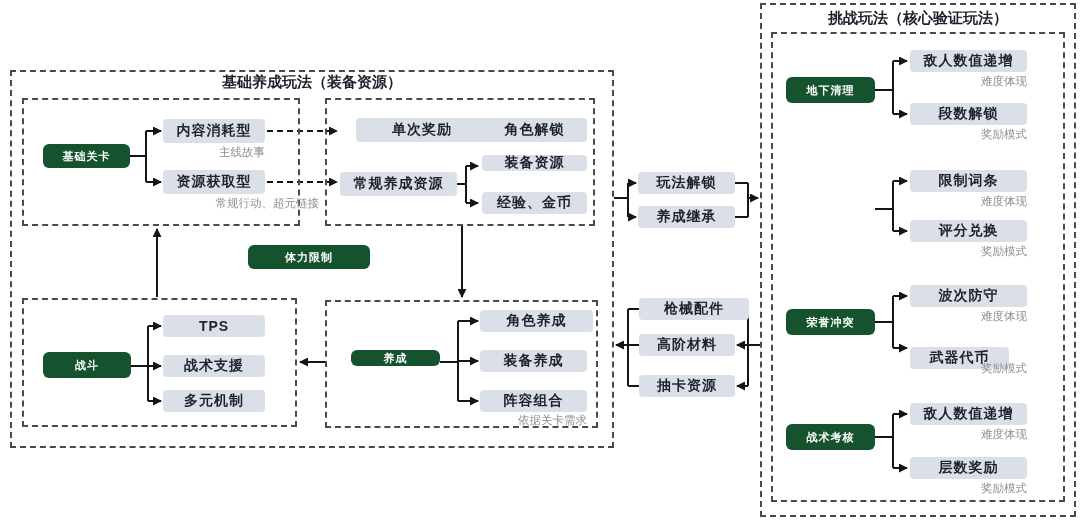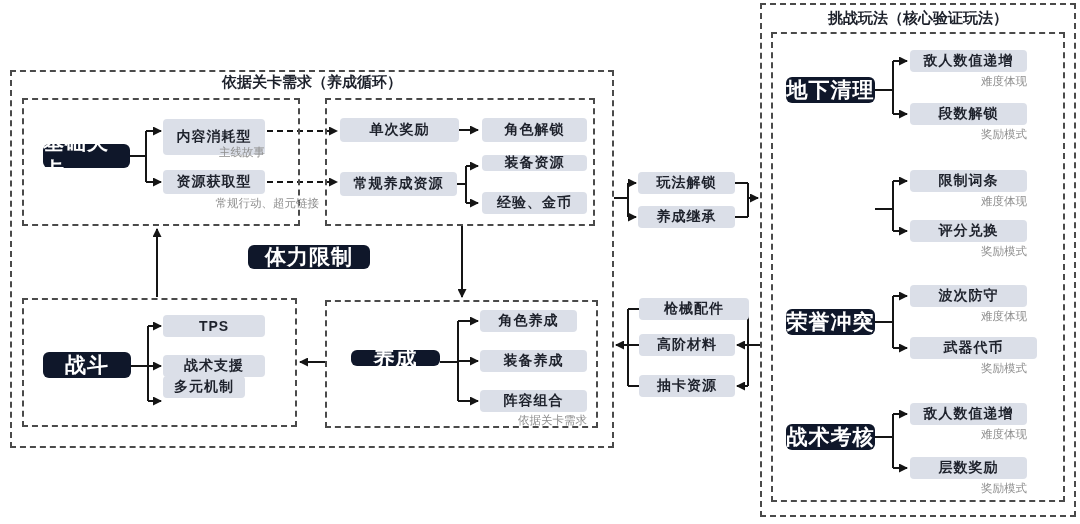--- a/index.html
+++ b/index.html
@@ -1,21 +1,21 @@
 <!DOCTYPE html>
 <html><head>
 <meta charset="utf-8">
 <style>
   html,body{margin:0;padding:0;background:#ffffff;}
   body{width:1080px;height:524px;position:relative;overflow:hidden;
        font-family:"Liberation Sans","DejaVu Sans",sans-serif;}
   #stage{position:absolute;inset:0;width:1080px;height:524px;}
   .pnl{position:absolute;border:2px dashed #4a4a4a;box-sizing:border-box;}
   .ttl{position:absolute;text-align:center;font-weight:bold;font-size:15px;color:#1d212b;}
-  .og{position:absolute;background:#0f172a;color:#ffffff;font-weight:bold;font-size:21px;
+  .og{position:absolute;background:#14532d;color:#ffffff;font-weight:bold;font-size:11px;
       border-radius:6px;display:flex;align-items:center;justify-content:center;
       box-sizing:border-box;letter-spacing:1px;}
   .gy{position:absolute;background:#DBDFE8;color:#1E222C;font-weight:bold;font-size:14px;
       border-radius:4px;display:flex;align-items:center;justify-content:center;
       box-sizing:border-box;letter-spacing:1px;}
   .nt{position:absolute;color:#8F8F8F;font-size:11.5px;text-align:right;}
   svg{position:absolute;left:0;top:0;}
   .ln{stroke:#151515;stroke-width:2;fill:none;}
   .dsh{stroke-dasharray:6 4;}
 </style>
@@ -67,44 +67,44 @@
   </svg>
 
   <div class="pnl" style="left:10px;top:70px;width:604px;height:378px"></div>
   <div class="pnl" style="left:22px;top:98px;width:278px;height:128px"></div>
   <div class="pnl" style="left:325px;top:98px;width:270px;height:128px"></div>
   <div class="pnl" style="left:22px;top:298px;width:275px;height:129px"></div>
   <div class="pnl" style="left:325px;top:300px;width:273px;height:128px"></div>
   <div class="pnl" style="left:760px;top:3px;width:316px;height:514px"></div>
   <div class="pnl" style="left:771px;top:32px;width:294px;height:470px"></div>
 
-  <div class="ttl" style="left:10px;top:73px;width:604px">依据关卡需求（养成循环）</div>
+  <div class="ttl" style="left:10px;top:73px;width:604px">基础养成玩法（装备资源）</div>
   <div class="ttl" style="left:760px;top:9px;width:316px">挑战玩法（核心验证玩法）</div>
 
   <div class="og" style="left:43px;top:144px;width:87px;height:24px">基础关卡</div>
-  <div class="gy" style="left:163px;top:119px;width:102px;height:36px">内容消耗型</div>
+  <div class="gy" style="left:163px;top:119px;width:102px;height:24px">内容消耗型</div>
   <div class="nt" style="left:163px;top:145px;width:102px">主线故事</div>
   <div class="gy" style="left:163px;top:170px;width:102px;height:24px">资源获取型</div>
   <div class="nt" style="left:109px;top:196px;width:210px">常规行动、超元链接</div>
 
-  <div class="gy" style="left:340px;top:118px;width:119px;height:24px">单次奖励</div>
+  <div class="gy" style="left:356px;top:118px;width:132px;height:24px">单次奖励</div>
   <div class="gy" style="left:482px;top:118px;width:105px;height:24px">角色解锁</div>
   <div class="gy" style="left:340px;top:172px;width:117px;height:24px">常规养成资源</div>
   <div class="gy" style="left:482px;top:155px;width:105px;height:16px">装备资源</div>
   <div class="gy" style="left:482px;top:192px;width:105px;height:22px">经验、金币</div>
 
   <div class="og" style="left:248px;top:245px;width:122px;height:24px">体力限制</div>
 
   <div class="og" style="left:43px;top:352px;width:88px;height:26px">战斗</div>
   <div class="gy" style="left:163px;top:315px;width:102px;height:22px">TPS</div>
   <div class="gy" style="left:163px;top:355px;width:102px;height:22px">战术支援</div>
-  <div class="gy" style="left:163px;top:376px;width:82px;height:22px">多元机制</div>
+  <div class="gy" style="left:163px;top:390px;width:102px;height:22px">多元机制</div>
 
   <div class="og" style="left:351px;top:350px;width:89px;height:16px">养成</div>
-  <div class="gy" style="left:480px;top:310px;width:97px;height:22px">角色养成</div>
+  <div class="gy" style="left:480px;top:310px;width:113px;height:22px">角色养成</div>
   <div class="gy" style="left:480px;top:350px;width:107px;height:22px">装备养成</div>
   <div class="gy" style="left:480px;top:390px;width:107px;height:22px">阵容组合</div>
   <div class="nt" style="left:480px;top:413px;width:107px">依据关卡需求</div>
 
   <div class="gy" style="left:638px;top:172px;width:97px;height:22px">玩法解锁</div>
   <div class="gy" style="left:638px;top:206px;width:97px;height:22px">养成继承</div>
   <div class="gy" style="left:639px;top:298px;width:110px;height:22px">枪械配件</div>
   <div class="gy" style="left:639px;top:334px;width:96px;height:22px">高阶材料</div>
   <div class="gy" style="left:639px;top:375px;width:96px;height:22px">抽卡资源</div>
 
@@ -115,21 +115,21 @@
   <div class="nt" style="left:910px;top:127px;width:117px">奖励模式</div>
 
   <div class="gy" style="left:910px;top:170px;width:117px;height:22px">限制词条</div>
   <div class="nt" style="left:910px;top:194px;width:117px">难度体现</div>
   <div class="gy" style="left:910px;top:220px;width:117px;height:22px">评分兑换</div>
   <div class="nt" style="left:910px;top:244px;width:117px">奖励模式</div>
 
   <div class="og" style="left:786px;top:309px;width:89px;height:26px">荣誉冲突</div>
   <div class="gy" style="left:910px;top:285px;width:117px;height:22px">波次防守</div>
   <div class="nt" style="left:910px;top:309px;width:117px">难度体现</div>
-  <div class="gy" style="left:910px;top:337px;width:127px;height:22px">武器代币</div>
+  <div class="gy" style="left:910px;top:347px;width:99px;height:22px">武器代币</div>
   <div class="nt" style="left:910px;top:361px;width:117px">奖励模式</div>
 
   <div class="og" style="left:786px;top:424px;width:89px;height:26px">战术考核</div>
   <div class="gy" style="left:910px;top:403px;width:117px;height:22px">敌人数值递增</div>
   <div class="nt" style="left:910px;top:427px;width:117px">难度体现</div>
   <div class="gy" style="left:910px;top:457px;width:117px;height:22px">层数奖励</div>
   <div class="nt" style="left:910px;top:481px;width:117px">奖励模式</div>
 
 </div>
 

